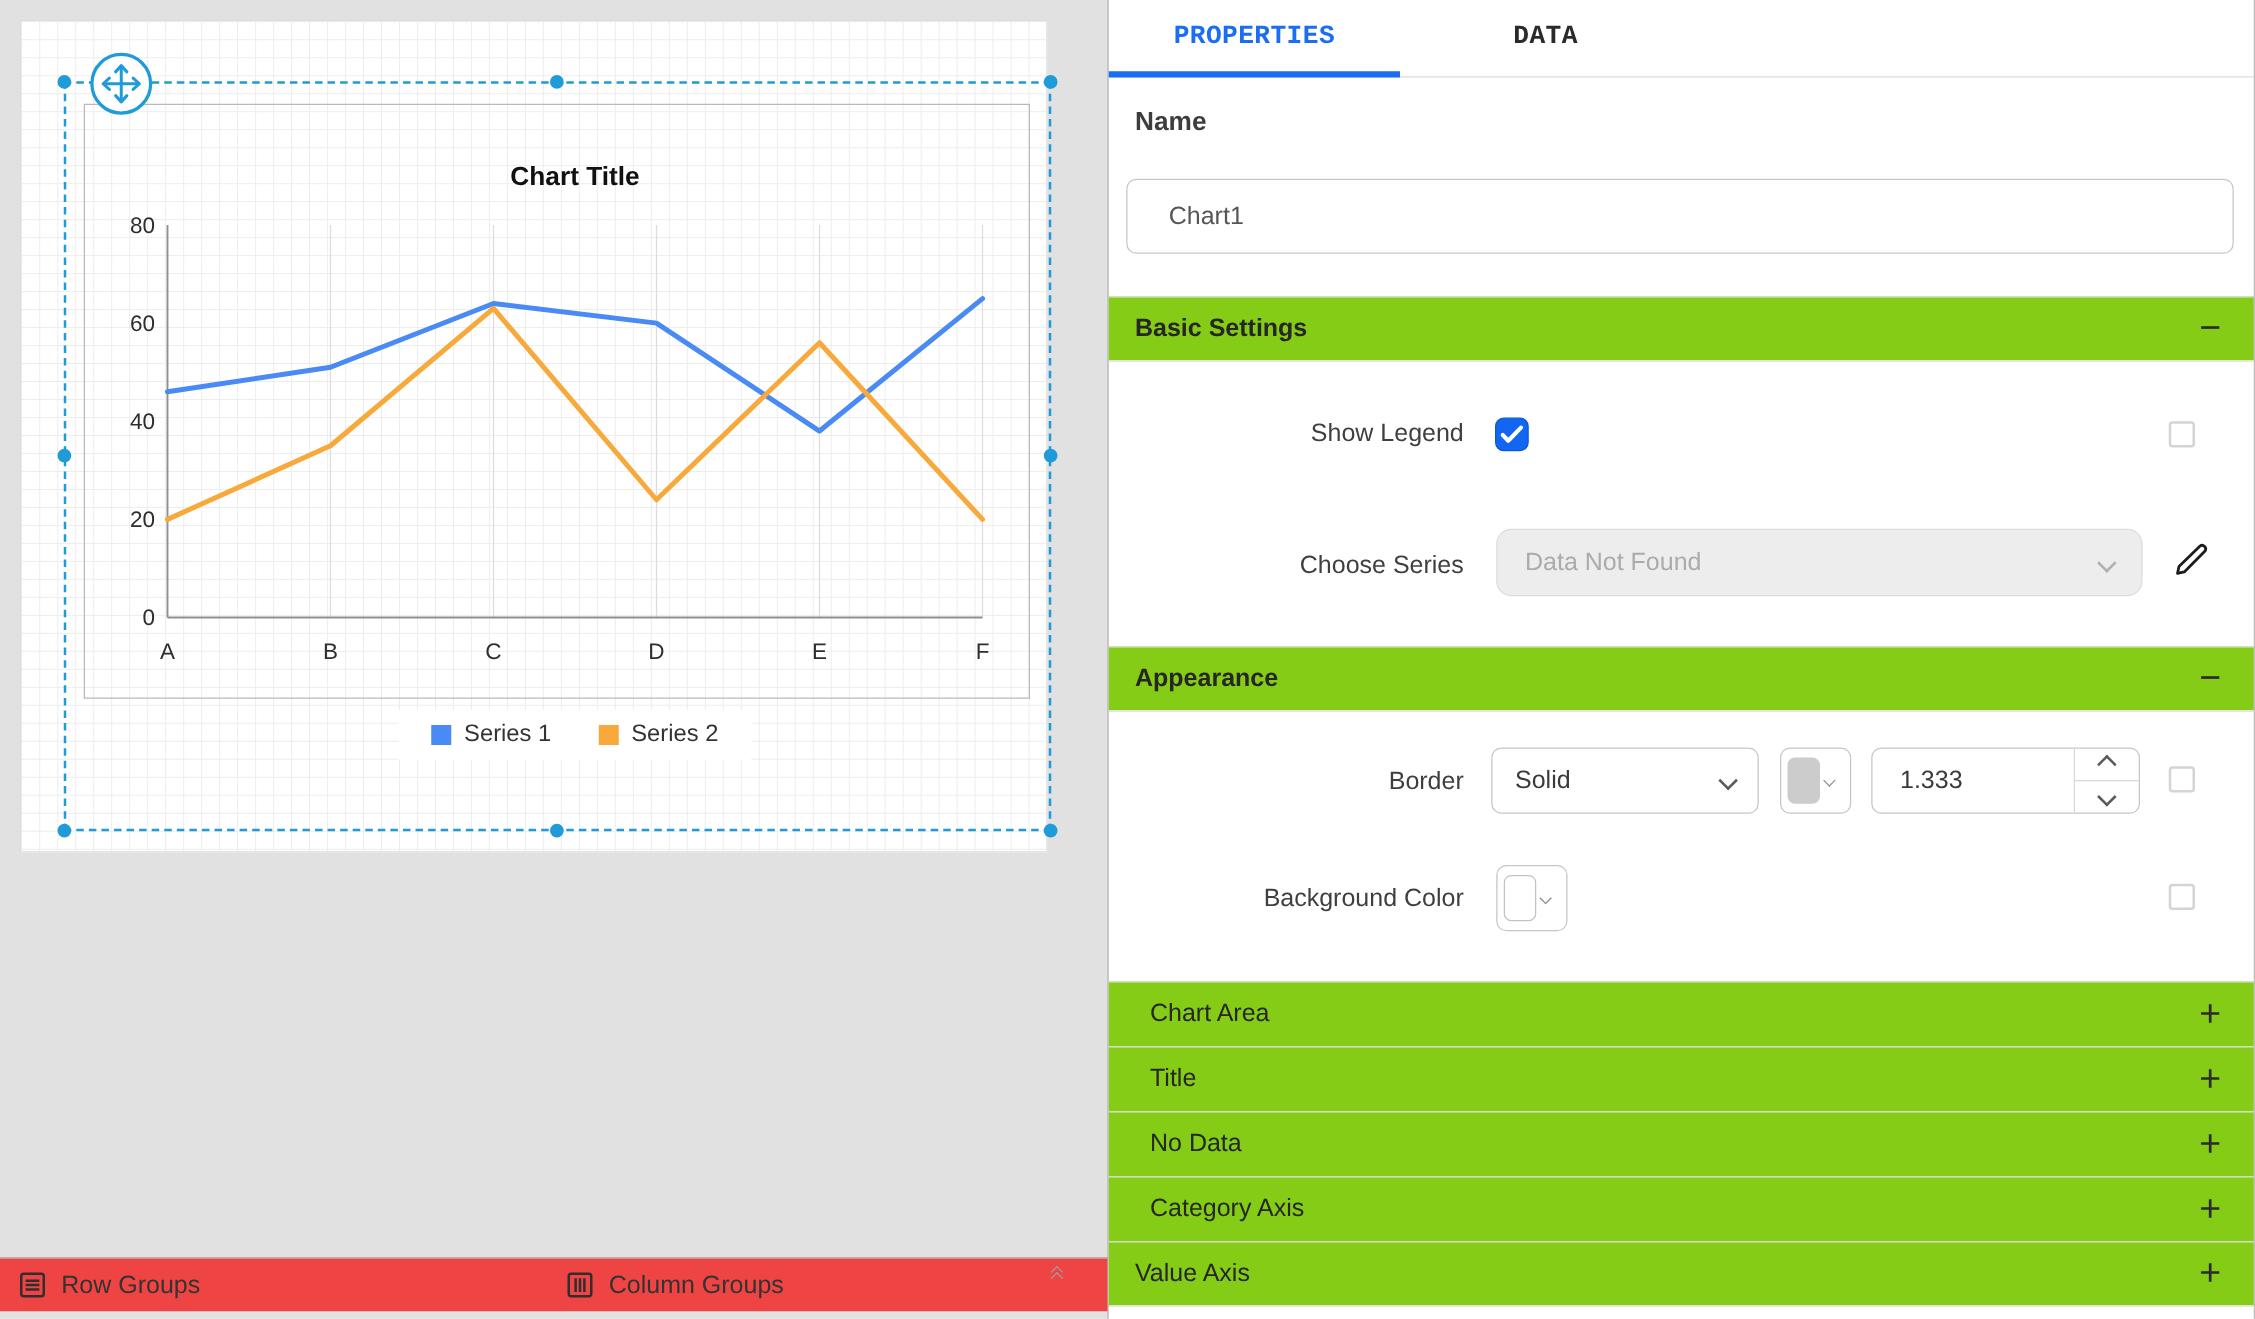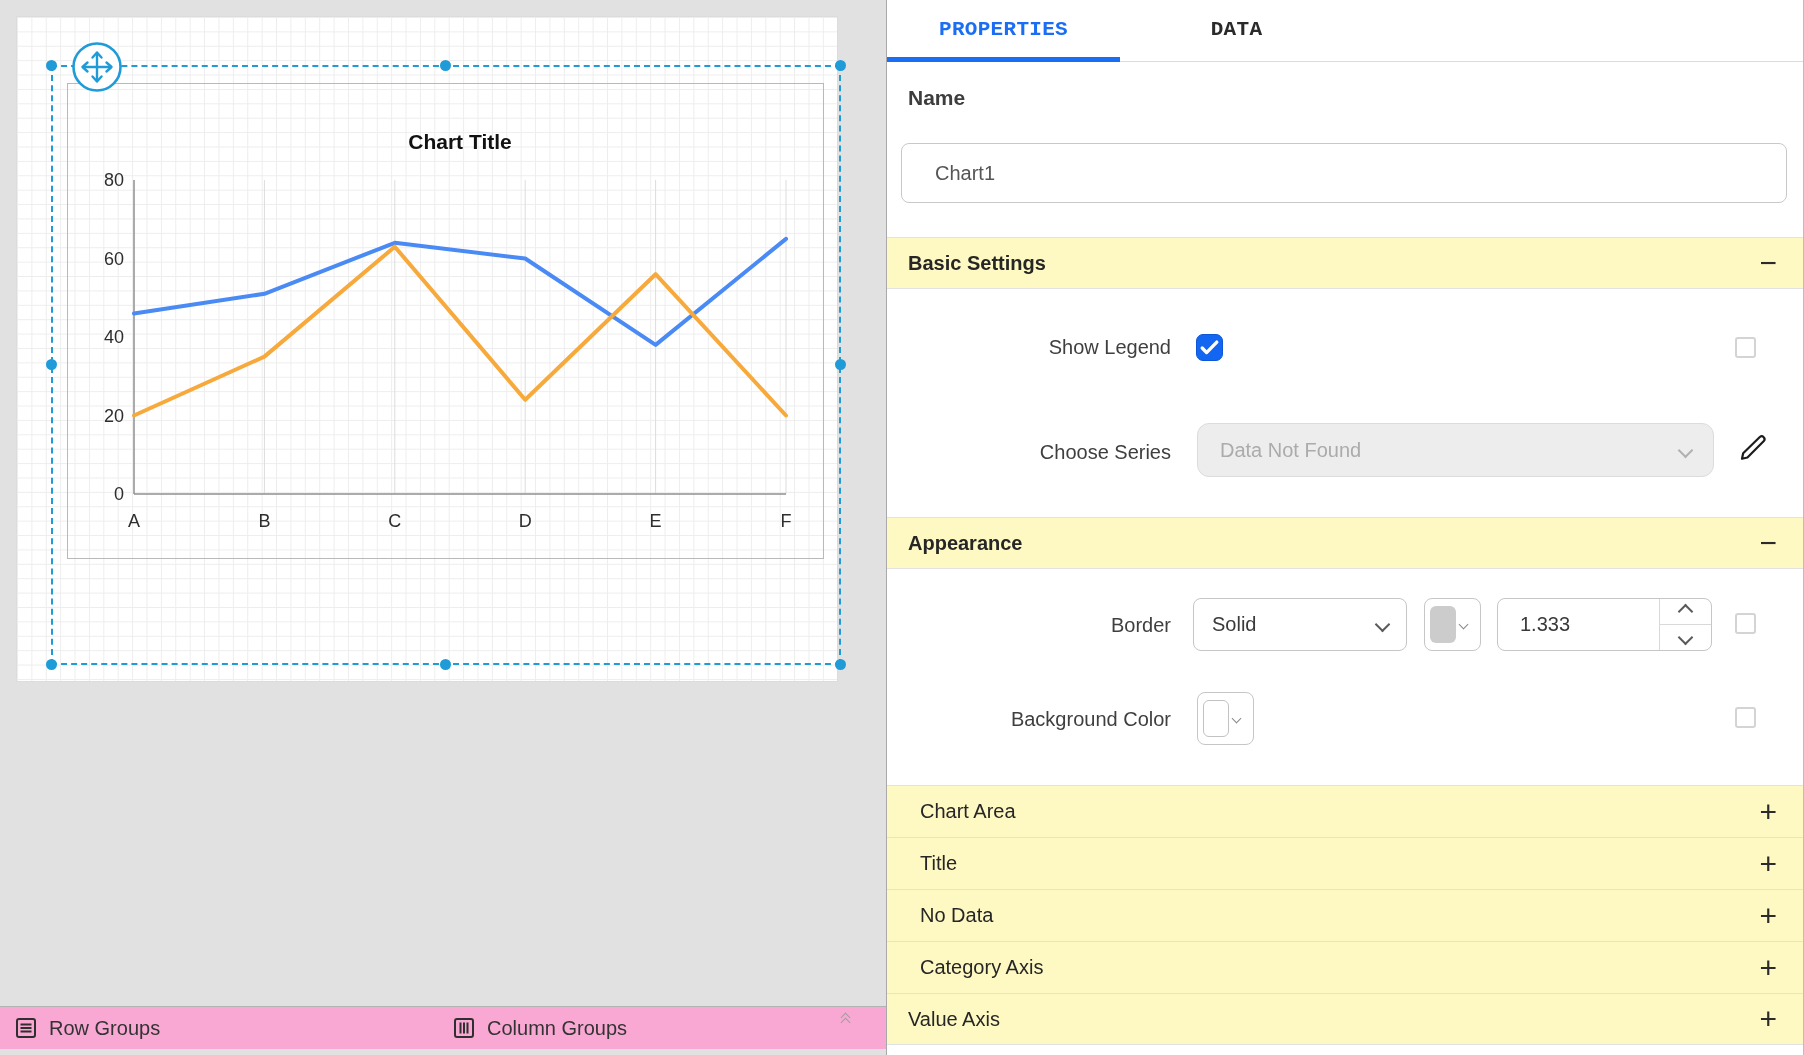--- a/index.html
+++ b/index.html
@@ -27,21 +27,21 @@
   .selection { position:absolute; left:34px; top:48px; width:790px; height:600px;
     border:2px dashed #1f9bd8; }
   .handle-dot { position:absolute; width:11px; height:11px; border-radius:50%; background:#1f9bd8; }
   .h-tl{left:-7px;top:-7px} .h-tm{left:calc(50% - 6px);top:-7px} .h-tr{right:-7px;top:-7px}
   .h-ml{left:-7px;top:calc(50% - 6px)} .h-mr{right:-7px;top:calc(50% - 6px)}
   .h-bl{left:-7px;bottom:-7px} .h-bm{left:calc(50% - 6px);bottom:-7px} .h-br{right:-7px;bottom:-7px}
   .move-handle { position:absolute; left:54px; top:24px; width:52px; height:52px; z-index:5; }
 
   
   .groups-bar { position:absolute; left:0; top:1006px; width:886px; height:43px;
-    background:#f9a8d4; border-top:1px solid #b3b3b3; }
+    background:#ef4444; border-top:1px solid #b3b3b3; }
   .group-item { position:absolute; top:0; height:42px; display:flex; align-items:center;
     gap:11px; font-size:20px; color:#333; }
   .gi-rows { left:14px; } .gi-cols { left:452px; }
   .collapse-btn { position:absolute; left:832px; top:7px; width:26px; height:28px;
     display:flex; flex-direction:column; align-items:center; }
 
   
   .chev { display:inline-block; width:11px; height:11px; border-right:2px solid #5a5a5a;
     border-bottom:2px solid #5a5a5a; transform:rotate(45deg); }
   .chev.sm { width:7px; height:7px; border-width:1.5px; border-color:#8a8a8a; }
@@ -57,21 +57,21 @@
     letter-spacing:.3px; cursor:default;font-family:Liberation Mono, monospace; }
   .tab.active { color:#1b6ef3; }
   .tab.inactive { color:#2a2a2a; }
   .tab-underline { position:absolute; left:0; top:57px; width:233px; height:5px; background:#1b6ef3; }
 
   .name-label { position:absolute; left:21px; top:86px; font-size:21px; font-weight:bold; color:#3d3d3d; }
   .name-input { position:absolute; left:14px; top:143px; width:886px; height:60px;
     border:1px solid #c8c8c8; border-radius:8px; padding:0 20px 0 33px;
     font-size:20px; color:#565656; font-family:inherit; background:#fff; }
 
-  .sec { position:absolute; left:0; width:100%; height:52px; background:#fef9c3;
+  .sec { position:absolute; left:0; width:100%; height:52px; background:#84cc16;
     border-top:1px solid #e2e2e2; border-bottom:1px solid #e2e2e2;
     display:flex; align-items:center; justify-content:space-between;
     padding:0 26px 0 21px; font-size:20px; color:#262626; }
   .sec .t-bold { font-weight:bold; }
   .sec-icon { font-size:30px; font-weight:300; color:#2b2b2b; line-height:26px; }
   .sec.collapsed { border-bottom:none;padding-left:33px; }
 
   .row-label { position:absolute; left:0; width:284px; text-align:right; font-size:20px; color:#3f3f3f; }
   .cb-legend { position:absolute; left:309px; top:334px; width:27px; height:27px;
     background:#1266f1; border:1px solid #0d57d6; border-radius:7px; }
@@ -128,20 +128,32 @@
           <text x="32" y="19" text-anchor="end" fill="#2e2e2e" font-size="18">80</text>
           <text x="42" y="360" text-anchor="middle" fill="#2e2e2e" font-size="18">A</text>
           <text x="172.4" y="360" text-anchor="middle" fill="#2e2e2e" font-size="18">B</text>
           <text x="302.8" y="360" text-anchor="middle" fill="#2e2e2e" font-size="18">C</text>
           <text x="433.20000000000005" y="360" text-anchor="middle" fill="#2e2e2e" font-size="18">D</text>
           <text x="563.6" y="360" text-anchor="middle" fill="#2e2e2e" font-size="18">E</text>
           <text x="694" y="360" text-anchor="middle" fill="#2e2e2e" font-size="18">F</text>
           <polyline points="42,146.45000000000002 172.4,126.82500000000002 302.8,75.79999999999998 433.20000000000005,91.5 563.6,177.85 694,71.875" fill="none" stroke="#4a8af4" stroke-width="4" stroke-linejoin="round" stroke-linecap="round"></polyline>
           <polyline points="42,248.5 172.4,189.625 302.8,79.72500000000001 433.20000000000005,232.79999999999998 563.6,107.20000000000002 694,248.5" fill="none" stroke="#f7a93b" stroke-width="4" stroke-linejoin="round" stroke-linecap="round"></polyline>
         </svg>
+      <div class="legend">
+        <div class="legend-box">
+          <div class="legend-item">
+            <span class="legend-swatch" style="background: rgb(74, 138, 244);"></span>
+            <span>Series 1</span>
+          </div>
+          <div class="legend-item">
+            <span class="legend-swatch" style="background: rgb(247, 169, 59);"></span>
+            <span>Series 2</span>
+          </div>
+        </div>
+      </div>
     </div>
 
     <div class="selection">
       <span class="handle-dot h-tl"></span>
       <span class="handle-dot h-tm"></span>
       <span class="handle-dot h-tr"></span>
       <span class="handle-dot h-ml"></span>
       <span class="handle-dot h-mr"></span>
       <span class="handle-dot h-bl"></span>
       <span class="handle-dot h-bm"></span>

